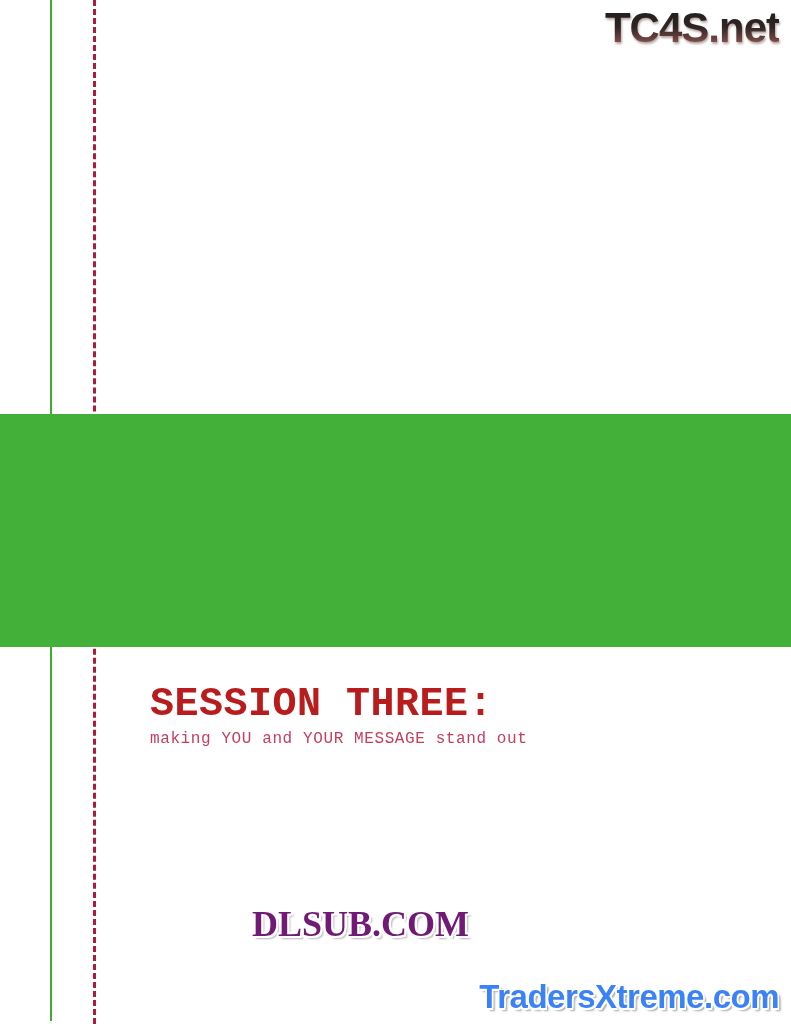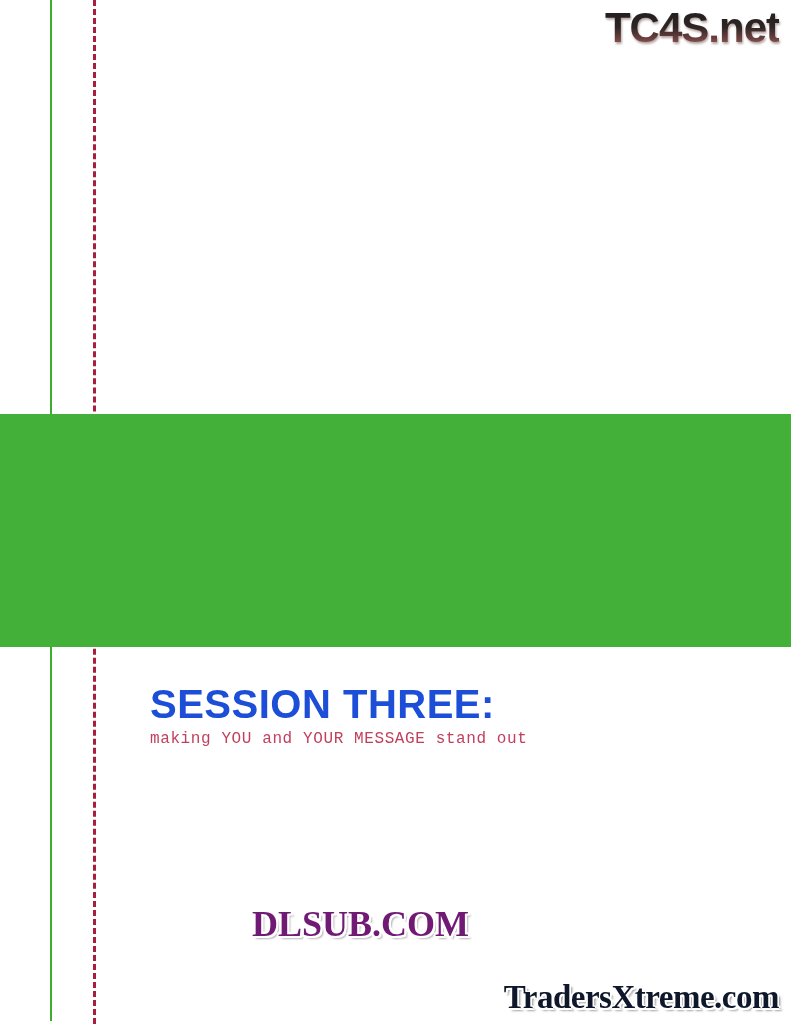--- a/index.html
+++ b/index.html
@@ -105,45 +105,46 @@
        3px  3px 2px rgba(0,0,0,0.30);
   }
 
   
   .session-heading {
     position: absolute;
     left: 150px;
     top: 682px;
     font-size: 40px;
     font-weight: bold;
-    color: #1d4ed8;
+    color: #b91c1c;
     letter-spacing: 0.5px;
     white-space: nowrap;
+    font-family: Liberation Mono, monospace;
   }
   .session-sub {
     position: absolute;
     left: 150px;
     top: 730px;
     font-family: Liberation Mono, monospace;
     font-size: 16px;
     font-weight: normal;
     color: #c2405e;
     letter-spacing: 0.6px;
     white-space: nowrap;
   }
 
   
   .brand-bottom {
     position: absolute;
     right: 12px;
     bottom: 8px;
     font-size: 33px;
     font-weight: bold;
-    font-family: Liberation Serif, serif;
-    color: #0f172a;
+    font-family: Liberation Sans, sans-serif;
+    color: #3b82f6;
     letter-spacing: -0.5px;
     white-space: nowrap;
     text-shadow:
       -1.5px -1.5px 0 #ffffff,  1.5px -1.5px 0 #ffffff,
       -1.5px  1.5px 0 #ffffff,  1.5px  1.5px 0 #ffffff,
       -1.5px  0    0 #ffffff,   1.5px  0    0 #ffffff,
        0    -1.5px 0 #ffffff,   0     1.5px 0 #ffffff,
        3px   3px   2px rgba(60,50,50,0.45);
   }
 </style>

